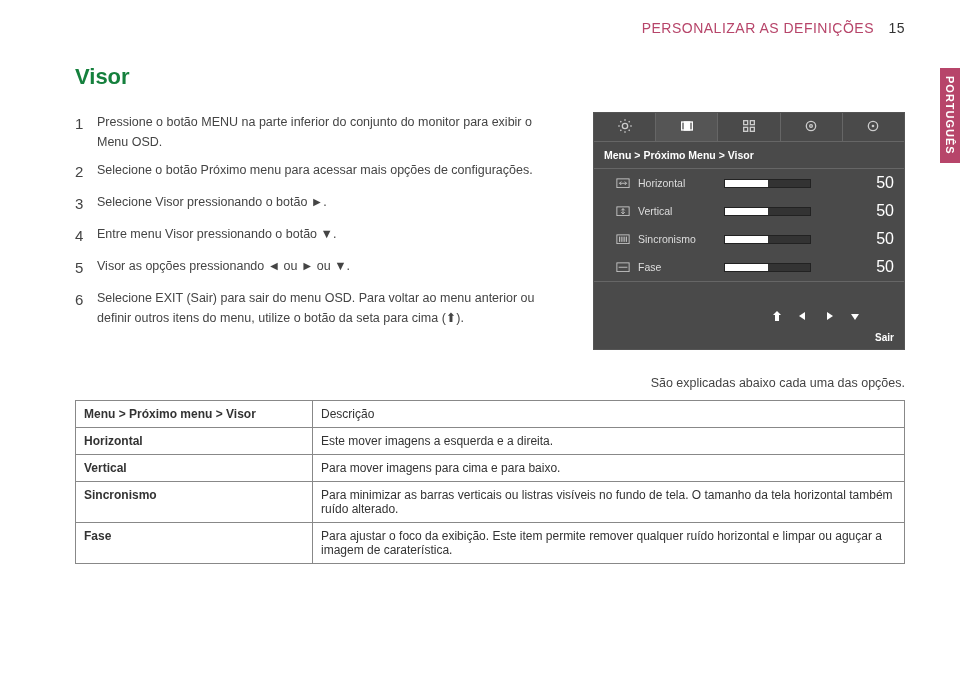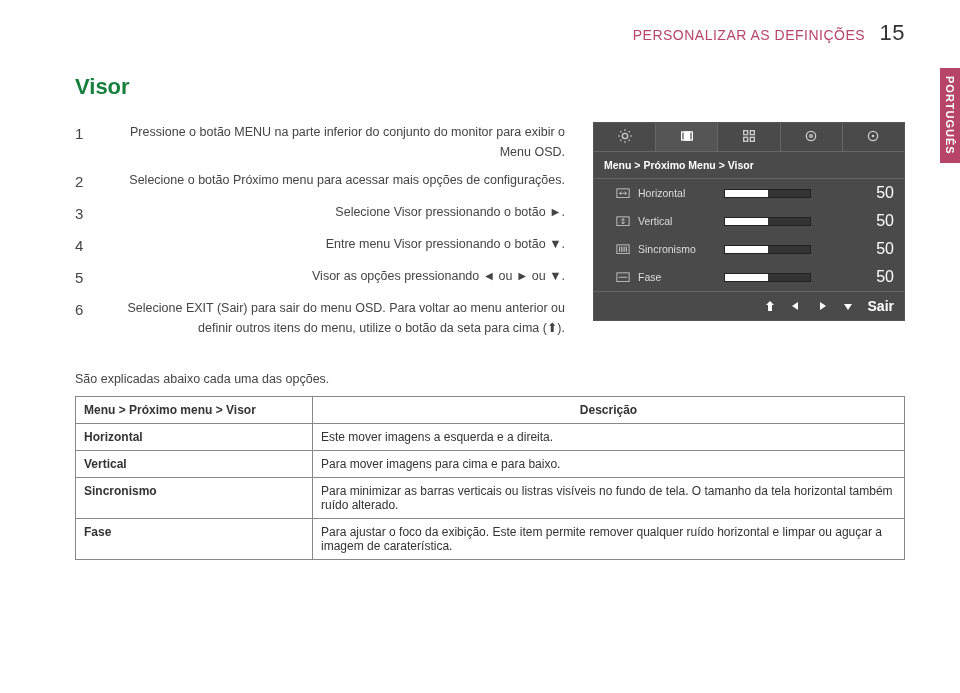--- a/index.html
+++ b/index.html
@@ -16,21 +16,21 @@
     box-sizing: border-box;
   }
   .header-bar {
     text-align: right;
     color: #b7456a;
     letter-spacing: 0.5px;
     font-size: 14px;
     margin-bottom: 28px;
   }
   .header-bar .pg {
-    font-size: 22px;
+    font-size: 14px;
     color: #333;
     margin-left: 10px;
     font-weight: 400;
   }
   .side-tab {
     position: absolute;
     right: 0;
     top: 68px;
     background: #b7456a;
     color: #fff;
@@ -61,21 +61,21 @@
   .step {
     display: flex;
     gap: 8px;
     margin-bottom: 8px;
   }
   .step .num {
     color: #444;
     font-size: 15px;
     min-width: 14px;
   }
-  .step .txt { flex: 1; text-align: right; }
+  .step .txt { flex: 1; }
   .osd {
     width: 310px;
     background: #4a4a4a;
     border: 1px solid #555;
     color: #ddd;
     font-size: 10.5px;
   }
   .osd-tabs {
     display: flex;
     border-bottom: 1px solid #666;
@@ -129,39 +129,40 @@
     justify-content: flex-end;
     gap: 14px;
     padding: 6px 10px;
     border-top: 1px solid #666;
   }
   .osd-footer .nav-ic {
     width: 12px; height: 12px;
     display: flex; align-items: center; justify-content: center;
     color: #fff;
   }
-  .osd-footer .exit { font-size: 14px; color: #fff; font-weight: 600; }
+  .osd-footer .exit { font-size: 10px; color: #fff; font-weight: 600; margin-top: 44px; }
   .expl {
     font-size: 12.5px;
     color: #444;
     margin-top: 26px;
     margin-bottom: 10px;
+    text-align: right;
   }
   table.desc {
     width: 100%;
     border-collapse: collapse;
     font-size: 12px;
   }
   table.desc th, table.desc td {
     border: 1px solid #888;
     padding: 6px 8px;
     text-align: left;
     vertical-align: top;
   }
-  table.desc th.dh { text-align: center; font-weight: 700; }
+  table.desc th.dh { text-align: left; font-weight: 400; }
   table.desc td.name { font-weight: 600; width: 220px; }
 </style>
 </head>
 <body>
 
 <div class="page">
 
   <div class="header-bar">
     <span>PERSONALIZAR AS DEFINIÇÕES</span>
     <span class="pg">15</span>

